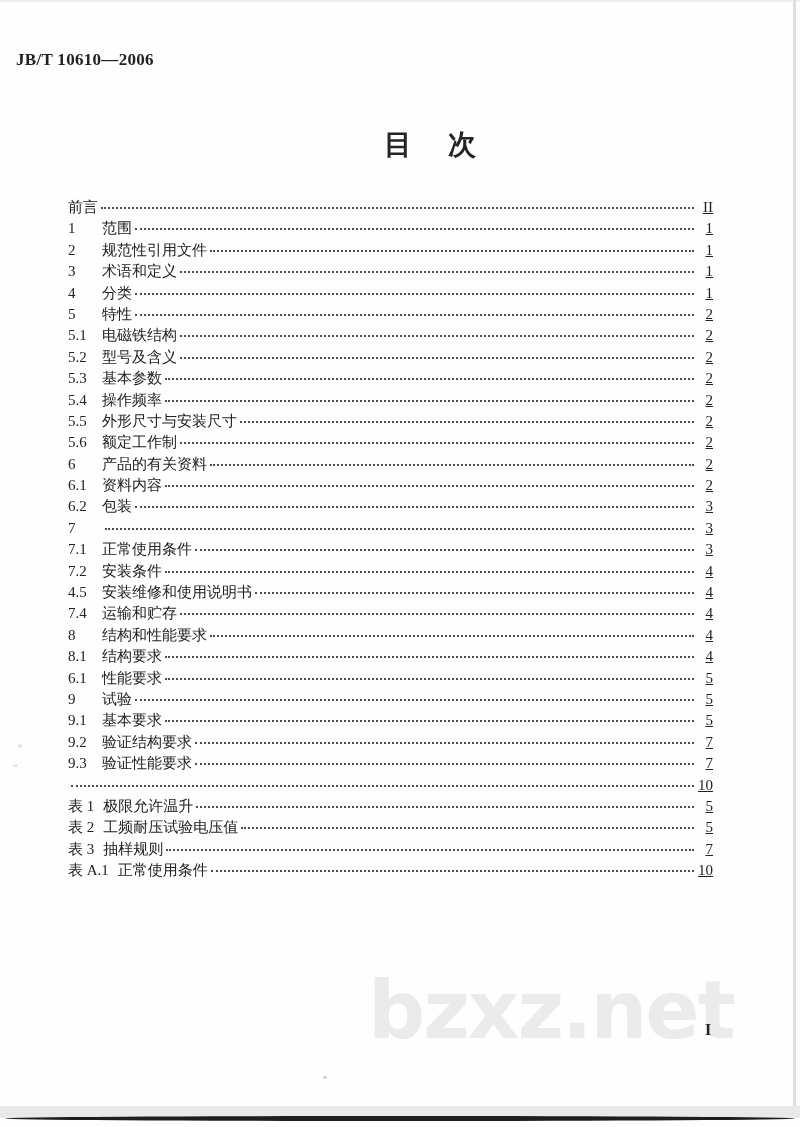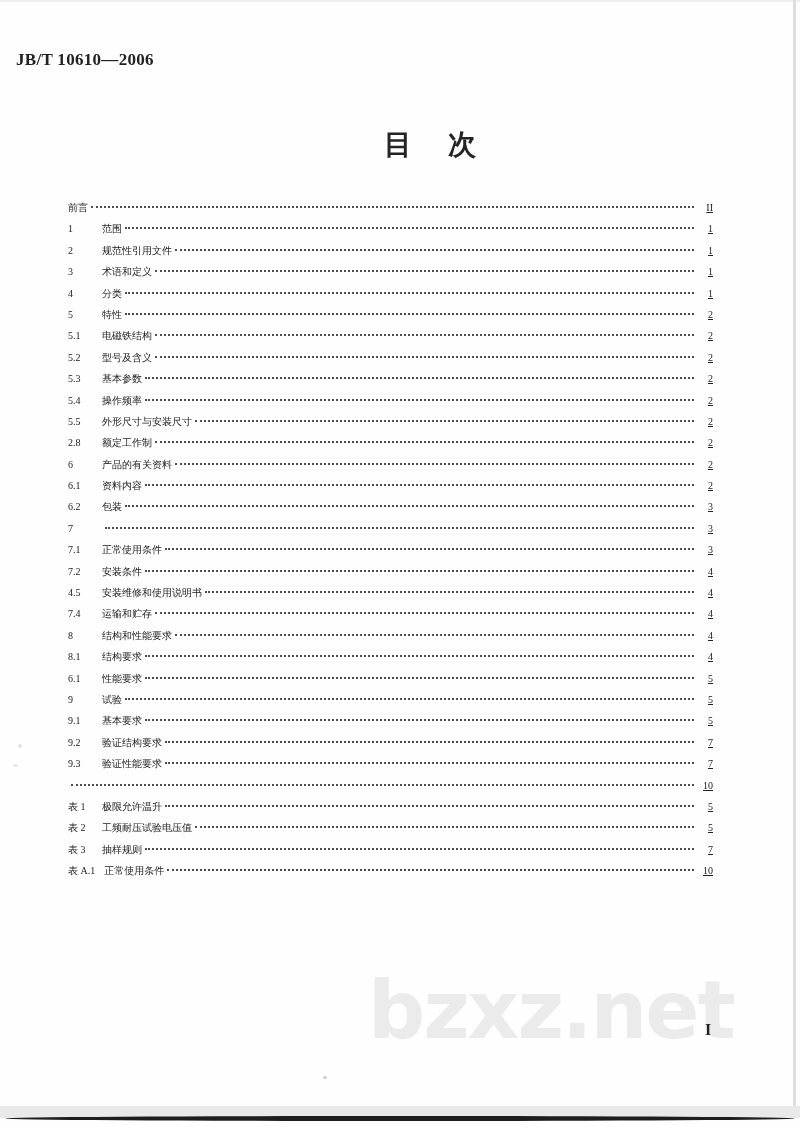--- a/index.html
+++ b/index.html
@@ -27,21 +27,21 @@
     font-size:28px; font-weight:bold; letter-spacing:4px;
     color:#242424;
     margin-left:36px;
   }
 
   .toc {
     position:absolute; top:197px; left:68px; width:645px;
   }
   .toc-row {
     display:flex; align-items:baseline;
-    height:21.4px; font-size:10px; line-height:21.4px;
+    height:21.4px; font-size:15px; line-height:21.4px;
     color:#222; white-space:nowrap;
   }
   .toc-row .n { margin-right:9px; min-width:25px; }
   .toc-row .n:empty { display:none; }
   .toc-row .t { }
   .toc-row .leader {
     flex:1; margin:0 3px;
     border-bottom:2px dotted #4d4d4d;
     transform:translateY(-3px);
     min-width:10px;
@@ -155,21 +155,21 @@
   </div>
 
   <div class="toc-row">
     <span class="n">5.5</span>
     <span class="t">外形尺寸与安装尺寸</span>
     <span class="leader"></span>
     <span class="p">2</span>
   </div>
 
   <div class="toc-row">
-    <span class="n">2.8</span>
+    <span class="n">5.6</span>
     <span class="t">额定工作制</span>
     <span class="leader"></span>
     <span class="p">2</span>
   </div>
 
   <div class="toc-row">
     <span class="n">6</span>
     <span class="t">产品的有关资料</span>
     <span class="leader"></span>
     <span class="p">2</span>

